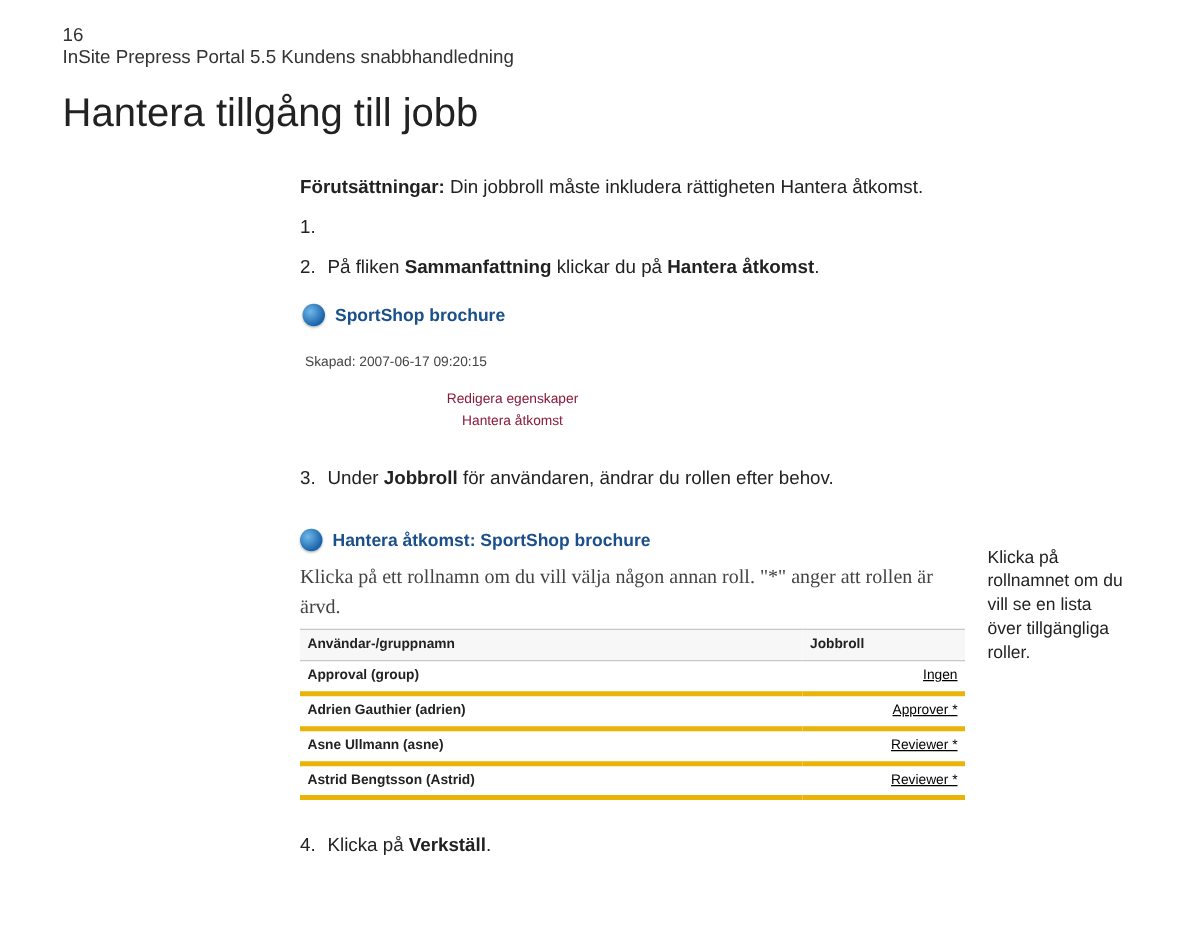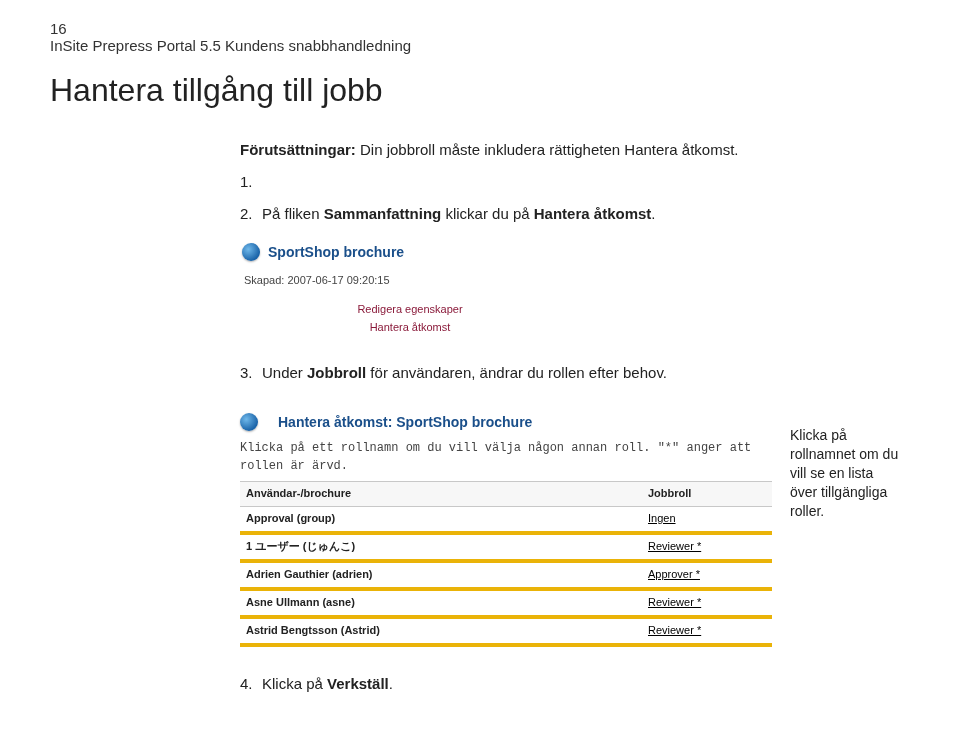--- a/index.html
+++ b/index.html
@@ -56,21 +56,21 @@
   }
   .ss1 {
     border: none;
     padding: 6px 2px;
     width: 340px;
   }
   .ss1-title {
     display: flex;
     align-items: center;
     gap: 8px;
-    margin-bottom: 10px;
+    margin-bottom: 20px;
   }
   .dot {
     width: 18px; height: 18px; border-radius: 50%;
     background: radial-gradient(circle at 35% 35%, #6fb8ea, #1a63a8 70%);
     box-shadow: 0 1px 2px rgba(0,0,0,0.3);
     flex: 0 0 18px;
   }
   .ss1-title-text {
     font-family: Arial, sans-serif;
     font-weight: bold;
@@ -97,32 +97,32 @@
     gap: 18px;
     margin-top: 6px;
   }
   .ss2 {
     flex: 1 1 auto;
     padding: 4px 0 0 0;
   }
   .ss2-header {
     display: flex;
     align-items: center;
-    gap: 20px;
+    gap: 8px;
     margin-bottom: 8px;
   }
   .ss2-title {
     font-family: Arial, sans-serif;
     font-weight: bold;
     font-size: 14px;
     color: #1a4f8a;
   }
   .ss2-hint {
-    font-family: Liberation Mono, monospace;
-    font-size: 12px;
+    font-family: Liberation Serif, serif;
+    font-size: 16px;
     color: #444;
     margin-bottom: 6px;
   }
   table.roles {
     width: 100%;
     border-collapse: collapse;
     font-family: Arial, sans-serif;
     font-size: 11px;
     color: #333;
   }
@@ -133,21 +133,21 @@
     border-top: 1px solid #c8c8c8;
     border-bottom: 1px solid #c8c8c8;
     color: #222;
     background: #f7f7f7;
   }
   table.roles td {
     padding: 4px 6px;
     border-bottom: 4px solid #eab308;
   }
   table.roles td:first-child { font-weight: bold; color: #222; }
-  table.roles td:last-child { text-align: left; width: 130px; }
+  table.roles td:last-child { text-align: right; width: 130px; }
   .role-link { color: #000; text-decoration: underline; cursor: pointer; }
   .sidebar-note {
     flex: 0 0 110px;
     font-family: -apple-system, 'Helvetica Neue', Arial, sans-serif;
     font-weight: 300;
     font-size: 14px;
     line-height: 1.35;
     color: #222;
     padding-top: 30px;
   }
@@ -203,32 +203,28 @@
   <div class="ss2-wrap">
     <div class="screenshot ss2">
       <div class="ss2-header">
         <span class="dot"></span>
         <span class="ss2-title">Hantera åtkomst: SportShop brochure</span>
       </div>
       <div class="ss2-hint">Klicka på ett rollnamn om du vill välja någon annan roll. "*" anger att rollen är ärvd.</div>
       <table class="roles">
         <thead>
           <tr>
-            <th>Användar-/brochure</th>
+            <th>Användar-/gruppnamn</th>
             <th>Jobbroll</th>
           </tr>
         </thead>
         <tbody>
           <tr>
             <td>Approval (group)</td>
             <td><span class="role-link">Ingen</span></td>
-          </tr>
-          <tr>
-            <td>1 ユーザー (じゅんこ)</td>
-            <td><span class="role-link">Reviewer *</span></td>
           </tr>
           <tr>
             <td>Adrien Gauthier (adrien)</td>
             <td><span class="role-link">Approver *</span></td>
           </tr>
           <tr>
             <td>Asne Ullmann (asne)</td>
             <td><span class="role-link">Reviewer *</span></td>
           </tr>
           <tr>

